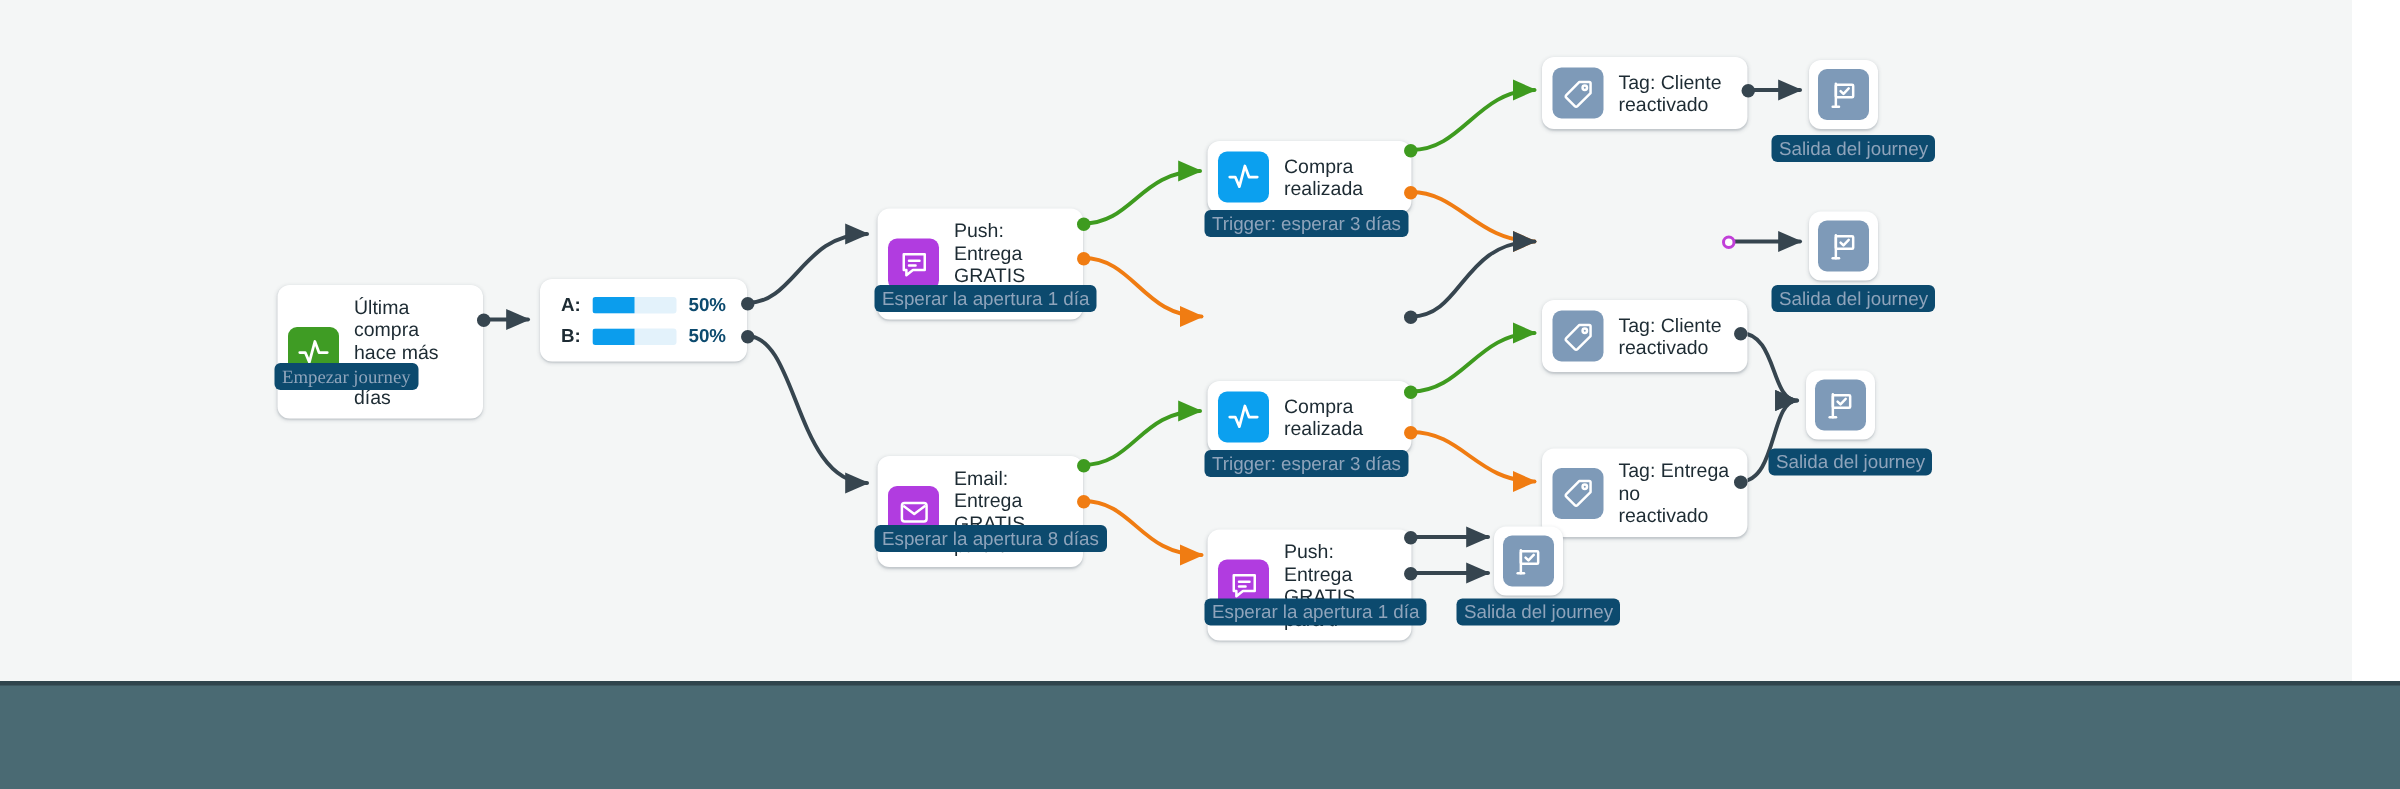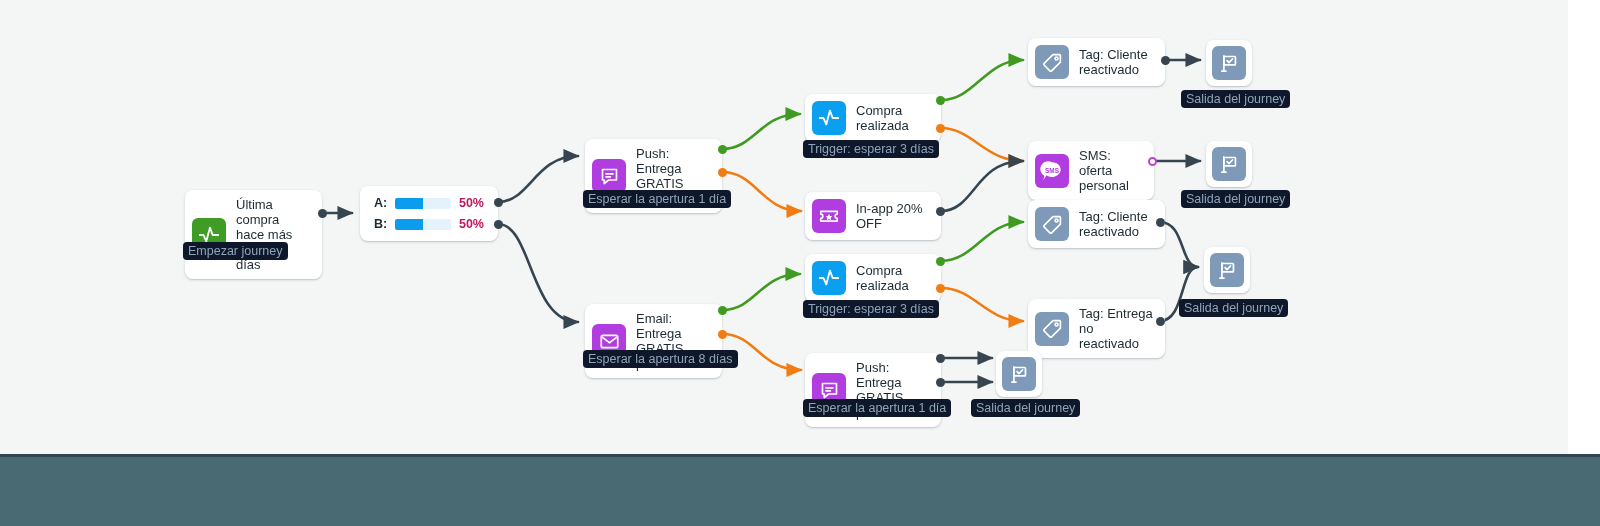--- a/index.html
+++ b/index.html
@@ -59,37 +59,37 @@
   .ic.slate  { background: #7e9ab8; }
 
   
   .node.icon-only { padding: 6px; }
 
   
   .cap {
     position: absolute;
     font-size: 12.5px; line-height: 16px;
     color: #8fa4bb;
-    background: #0f172a;
+    background: #0c4a6e;
     border-radius: 4px;
     padding: 1px 5px;
     white-space: nowrap;
   }
 
   
   .node.ab { flex-direction: column; align-items: stretch; padding: 10px 14px; gap: 7px; }
   .ab-row { display: flex; align-items: center; gap: 8px; }
   .ab-key { font-size: 12.5px; color: #1d2b33; font-weight: bold; width: 13px; }
   .ab-bar {
     width: 78px; height: 11px; border-radius: 2px;
     background: #e3f2fb;
     position: relative; overflow: hidden;
   }
   .ab-bar i { position: absolute; left: 0; top: 0; bottom: 0; background: #0b9ded; display:block; }
-  .ab-pct { font-size: 12.5px; color: #be185d; font-weight: bold; }
+  .ab-pct { font-size: 12.5px; color: #0c4a6e; font-weight: bold; }
 
   
   .port {
     position: absolute; width: 9px; height: 9px; border-radius: 50%;
     background: #36454f;
   }
   .port.green  { background: #3e9b1f; }
   .port.orange { background: #f07c12; }
   .port.hollow { background: #ffffff; border: 2.5px solid #c03fd8; width: 9px; height: 9px; }
 </style>
@@ -155,21 +155,21 @@
       <div class="ic green">
         <svg width="22" height="22" viewBox="0 0 24 24" fill="none" stroke="#fff" stroke-width="2" stroke-linecap="round" stroke-linejoin="round">
           <path d="M2 12 h4 l3 7 l4 -15 l3 8 h6"></path>
         </svg>
       </div>
       <div class="lbl">Última compra
 hace más de 20
 días</div>
     </div>
     <div class="port" style="left:318px; top:209px;"></div>
-    <div class="cap" style="left:183px; top:242px;">Empezar journey</div>
+    <div class="cap" style="left:183px; top:242px;font-family:Liberation Serif, serif;">Empezar journey</div>
 
     <div class="node ab" style="left:360px; top:186px; width:138px;">
       <div class="ab-row">
         <span class="ab-key">A:</span>
         <span class="ab-bar">
             <i id="bar-a" style="width: 50%;"></i>
           </span>
         <span class="ab-pct">50%</span>
       </div>
       <div class="ab-row">
@@ -203,53 +203,34 @@
           <path d="M2 12 h4 l3 7 l4 -15 l3 8 h6"></path>
         </svg>
       </div>
       <div class="lbl">Compra
 realizada</div>
     </div>
     <div class="port green" style="left:936px; top:96px;"></div>
     <div class="port orange" style="left:936px; top:124px;"></div>
     <div class="cap" style="left:803px; top:140px;">Trigger: esperar 3 días</div>
 
-    <div class="node" style="left:805px; top:192px; width:136px;">
-      <div class="ic purple">
-        <svg width="22" height="22" viewBox="0 0 24 24" fill="none" stroke="#fff" stroke-width="1.8" stroke-linejoin="round">
-          <path d="M3 7 h18 v3 a2.3 2.3 0 0 0 0 4.6 v3 H3 v-3 a2.3 2.3 0 0 0 0 -4.6 z"></path>
-          <path d="M12 9.6 l1.1 2.3 l2.5 .35 l-1.8 1.75 l.45 2.5 l-2.25 -1.2 l-2.25 1.2 l.45 -2.5 l-1.8 -1.75 l2.5 -.35 z" fill="#fff" stroke="none"></path>
-        </svg>
-      </div>
-      <div class="lbl">In-app 20% OFF</div>
-    </div>
     <div class="port" style="left:936px; top:207px;"></div>
 
     <div class="node" style="left:1028px; top:38px; width:137px;">
       <div class="ic slate">
         <svg width="21" height="21" viewBox="0 0 24 24" fill="none" stroke="#fff" stroke-width="1.9" stroke-linejoin="round">
           <path d="M12.5 3 H20 a1 1 0 0 1 1 1 v7.5 L11 21.5 a1.4 1.4 0 0 1 -2 0 L2.5 15 a1.4 1.4 0 0 1 0 -2 z"></path>
           <circle cx="16.6" cy="7.4" r="1.7"></circle>
         </svg>
       </div>
       <div class="lbl">Tag: Cliente
 reactivado</div>
     </div>
     <div class="port" style="left:1161px; top:56px;"></div>
 
-    <div class="node" style="left:1028px; top:141px; width:126px;">
-      <div class="ic purple">
-        <svg width="24" height="24" viewBox="0 0 24 24">
-          <path d="M12 3.2 a8.6 7.4 0 1 1 -5.6 13 L3.4 21 l.9 -4.2 A7.4 7.4 0 0 1 12 3.2 z" fill="#fff"></path>
-          <text x="12" y="14.1" font-family="Liberation Sans, sans-serif" font-size="6.4" font-weight="bold" fill="#b13ce0" text-anchor="middle">SMS</text>
-        </svg>
-      </div>
-      <div class="lbl">SMS: oferta
-personal</div>
-    </div>
     <div class="port hollow" style="left:1148px; top:157px;"></div>
 
     <div class="node" style="left:585px; top:304px; width:137px;">
       <div class="ic purple">
         <svg width="21" height="21" viewBox="0 0 24 24" fill="none" stroke="#fff" stroke-width="1.9" stroke-linejoin="round">
           <rect x="2.6" y="5" width="18.8" height="14" rx="2"></rect>
           <path d="M3.6 7 L12 13.4 L20.4 7"></path>
         </svg>
       </div>
       <div class="lbl">Email: Entrega

